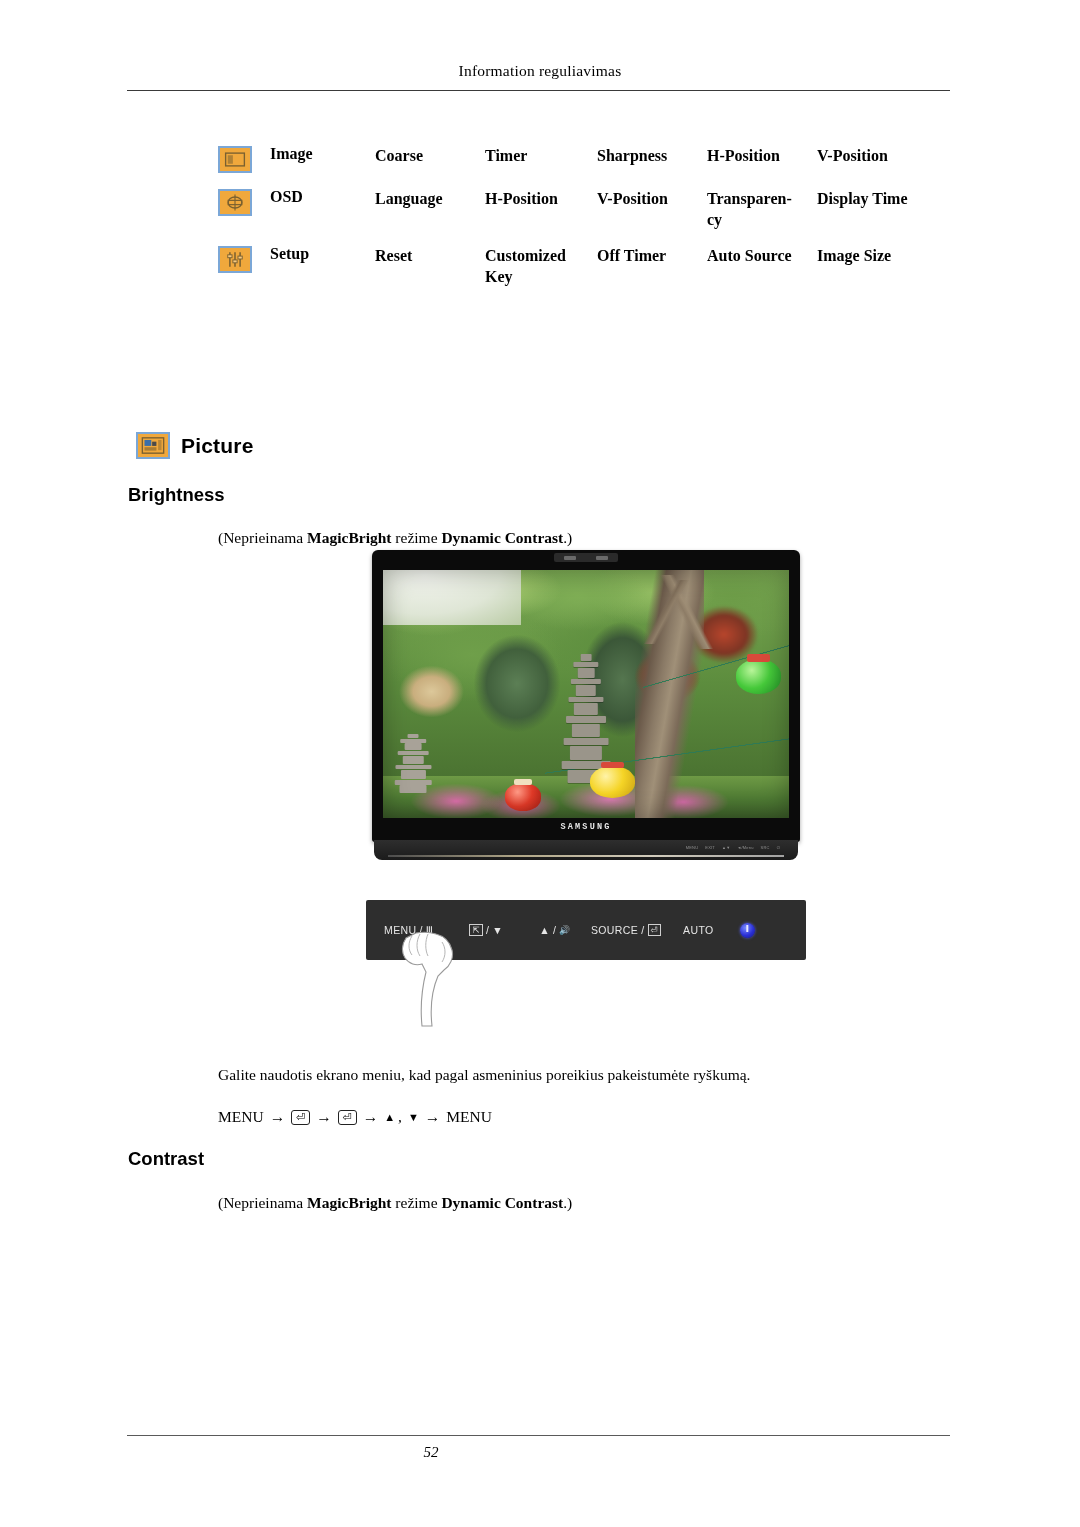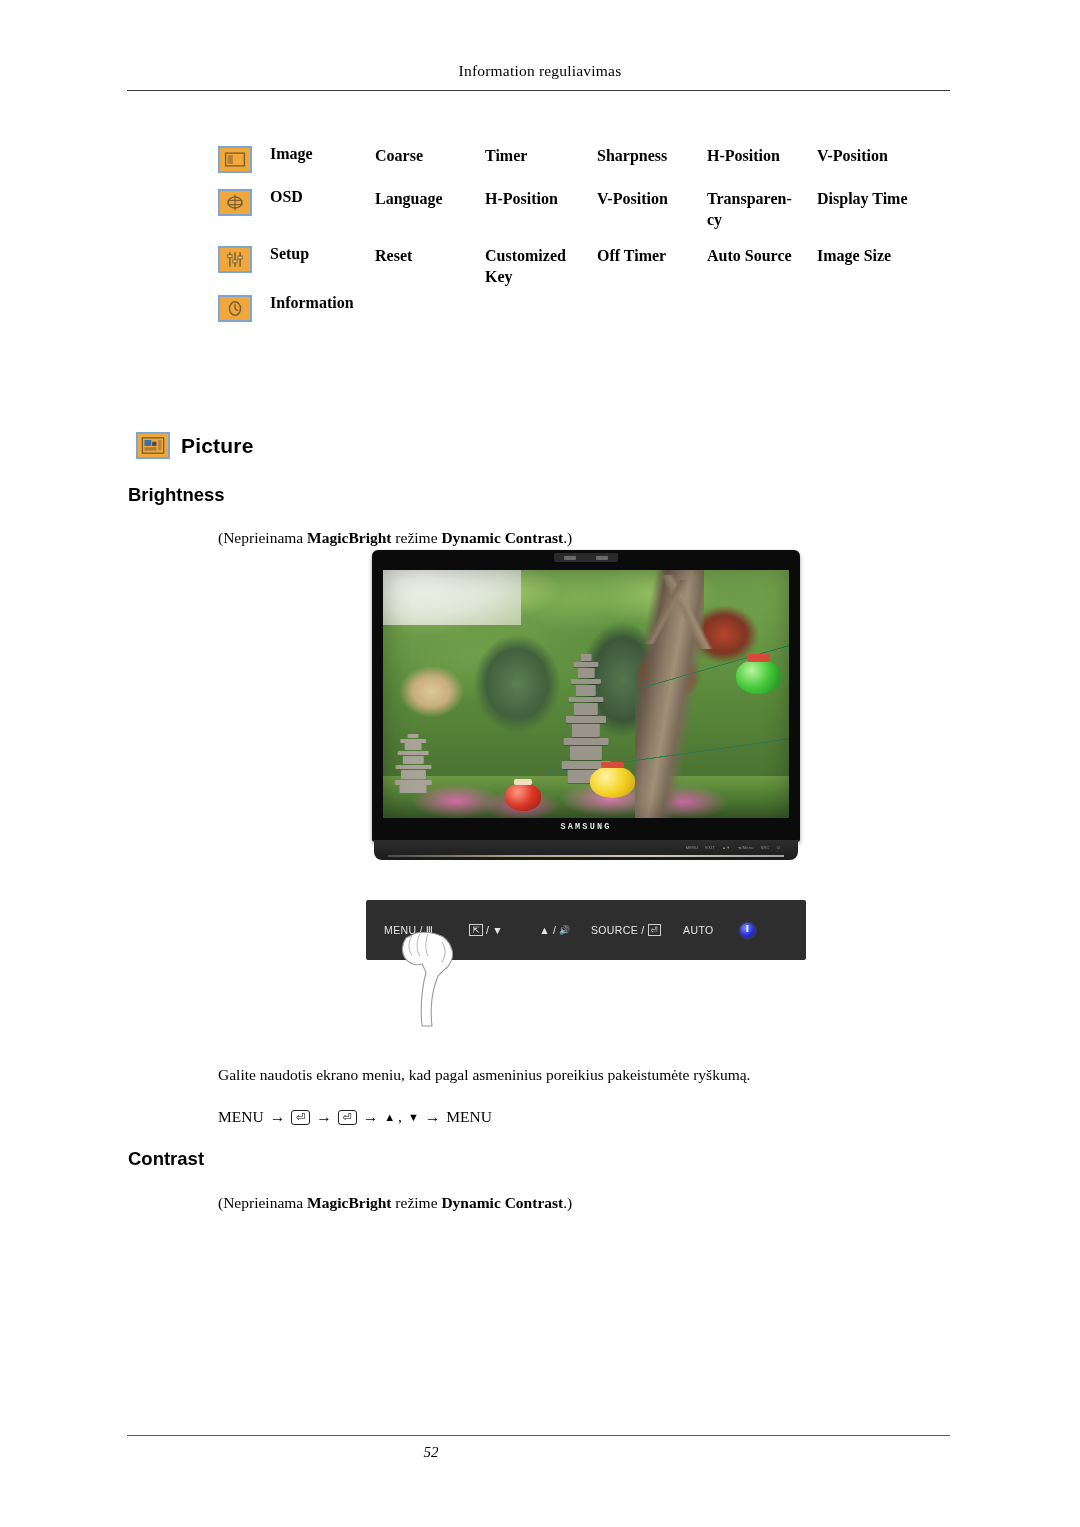--- a/index.html
+++ b/index.html
@@ -473,32 +473,20 @@
     <div class="mm-col mm-c2">
       <span>Customized</span><br>
       <span>Key</span>
     </div>
     <div class="mm-col mm-c3">Off Timer</div>
     <div class="mm-col mm-c4">Auto Source</div>
     <div class="mm-col mm-c5">Image Size</div>
   </div>
 
 
-  <div class="menu-row" style="margin-top:6px;">
-    <div class="mm-icon-cell">
-      <span class="chip">
-        <svg viewBox="0 0 34 27">
-            <ellipse cx="17" cy="13.5" rx="6.5" ry="8" fill="none" stroke="#7a6030" stroke-width="1.8"></ellipse>
-            <line x1="17" y1="8" x2="17" y2="14" stroke="#7a6030" stroke-width="1.6"></line>
-            <line x1="17" y1="14" x2="20.5" y2="16" stroke="#7a6030" stroke-width="1.6"></line>
-          </svg>
-      </span>
-    </div>
-    <div class="mm-label-cell" style="width:160px;flex:0 0 160px;">Information</div>
-  </div>
 </div>
 
 <div class="picture-head">
   <span class="chip">
     <svg viewBox="0 0 34 27">
       <rect x="4.5" y="4.5" width="25" height="18" fill="none" stroke="#7a6030" stroke-width="1.6"></rect>
       <rect x="7" y="7" width="8" height="7" fill="#3b6fa8"></rect>
       <rect x="16" y="9" width="5" height="5" fill="#4a4a4a"></rect>
       <rect x="7" y="15.5" width="14" height="4" fill="#7a6030" opacity="0.6"></rect>
       <rect x="23" y="7" width="4" height="12" fill="#7a6030" opacity="0.45"></rect>

